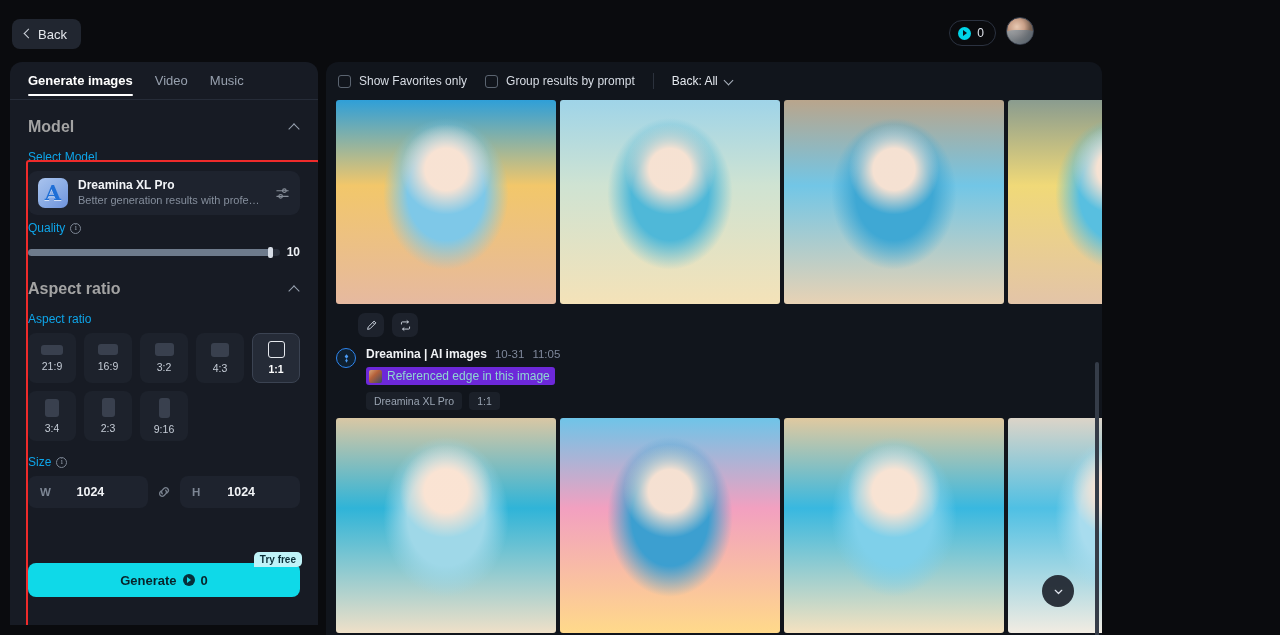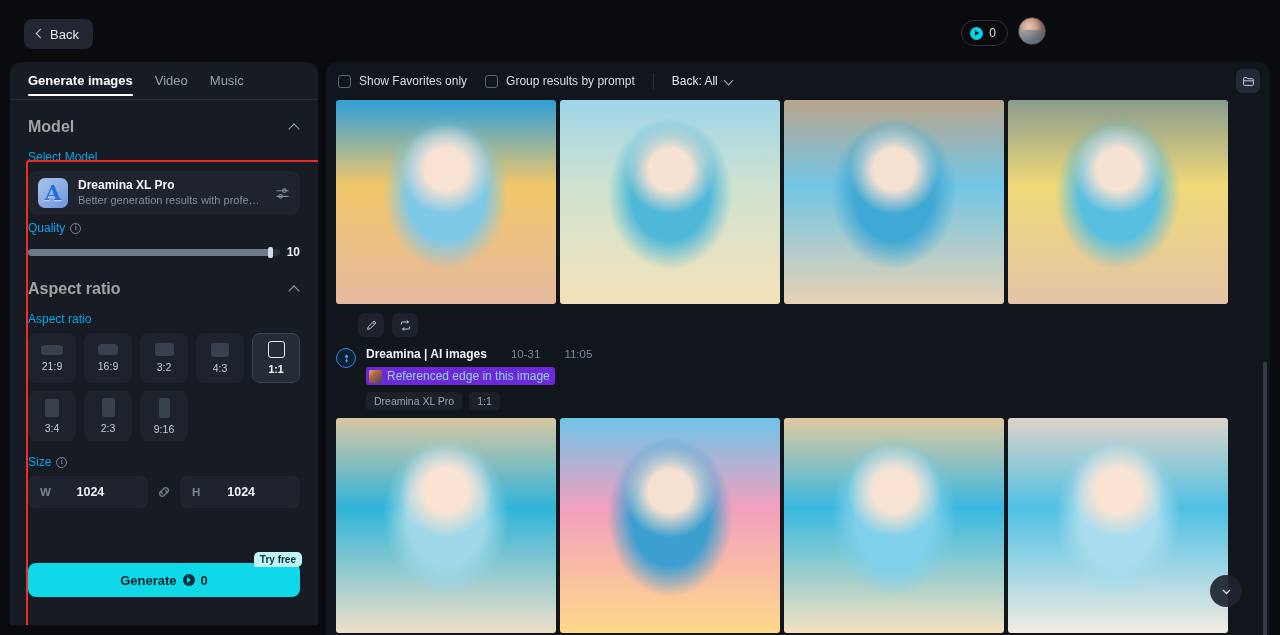--- a/index.html
+++ b/index.html
@@ -7,21 +7,21 @@
     width: 1280px; height: 635px;
     background: #0a0b0e;
     font-family: "Liberation Sans", sans-serif;
     overflow: hidden;
     color: #e8eaed;
   }
   .app { position: relative; width: 1280px; height: 635px; }
 
   
   .topbar {
-    position: absolute; left: 12px; top: 0; width: 1048px; height: 62px;
+    position: absolute; left: 0; top: 0; width: 1048px; height: 62px;
   }
   .back-btn {
     position: absolute; left: 12px; top: 19px;
     height: 30px; padding: 0 14px 0 10px;
     background: #212630; border-radius: 8px;
     display: flex; align-items: center; gap: 6px;
     font-size: 13px; color: #e4e7ec; cursor: pointer;
   }
   .back-btn .chev { display: inline-block; width: 10px; height: 10px; position: relative; }
   .back-btn .chev::before {
@@ -182,21 +182,21 @@
     border-top: 3px solid transparent; border-bottom: 3px solid transparent;
   }
   .try-free {
     position: absolute; right: -2px; top: -11px;
     background: #bff3f8; color: #0a2f38; font-size: 10px; font-weight: bold;
     padding: 2px 6px; border-radius: 5px 5px 5px 0;
   }
 
   
   .right-panel {
-    position: absolute; left: 326px; top: 62px; width: 944px; height: 573px;
+    position: absolute; left: 326px; top: 62px; width: 776px; height: 573px;
     background: #11151c; border-radius: 12px 12px 0 0; overflow: hidden;
   }
   .filter-bar {
     position: absolute; left: 0; top: 0; width: 944px; height: 38px;
     display: flex; align-items: center; padding: 0 12px; gap: 18px;
   }
   .check-item { display: flex; align-items: center; gap: 8px; font-size: 12px; color: #d7dce4; cursor: pointer; }
   .checkbox { width: 13px; height: 13px; border: 1.4px solid #5b6470; border-radius: 3px; }
   .divider-v { width: 1px; height: 16px; background: #2c323d; }
   .type-filter { display: flex; align-items: center; gap: 6px; font-size: 12px; color: #e4e8ee; cursor: pointer; }
@@ -224,21 +224,21 @@
     display: flex; align-items: center; justify-content: center; cursor: pointer;
   }
 
   .prompt-block { padding: 10px 0 8px 10px; display: flex; gap: 10px; }
   .prompt-avatar {
     width: 20px; height: 20px; border-radius: 50%; flex: 0 0 20px;
     background: #0f2030; border: 1.5px solid #2e86f0;
     display: flex; align-items: center; justify-content: center; margin-top: 1px;
   }
   .prompt-main { flex: 1; min-width: 0; }
-  .prompt-head { display: flex; align-items: baseline; gap: 24px; }
+  .prompt-head { display: flex; align-items: baseline; gap: 8px; }
   .prompt-author { font-size: 12px; font-weight: bold; color: #f1f3f6; }
   .prompt-date { font-size: 11.5px; color: #7e879a; }
   .prompt-time { font-size: 11.5px; color: #7e879a; }
   .prompt-text-row { margin-top: 6px; display: flex; align-items: center; flex-wrap: nowrap; font-size: 12px; line-height: 16px; }
   .ref-chip {
     display: inline-flex; align-items: center; gap: 5px;
     background: #6d28d9; color: #8fd6d2; border-radius: 3px; padding: 1px 5px 1px 3px;
     white-space: nowrap;
   }
   .ref-thumb {

